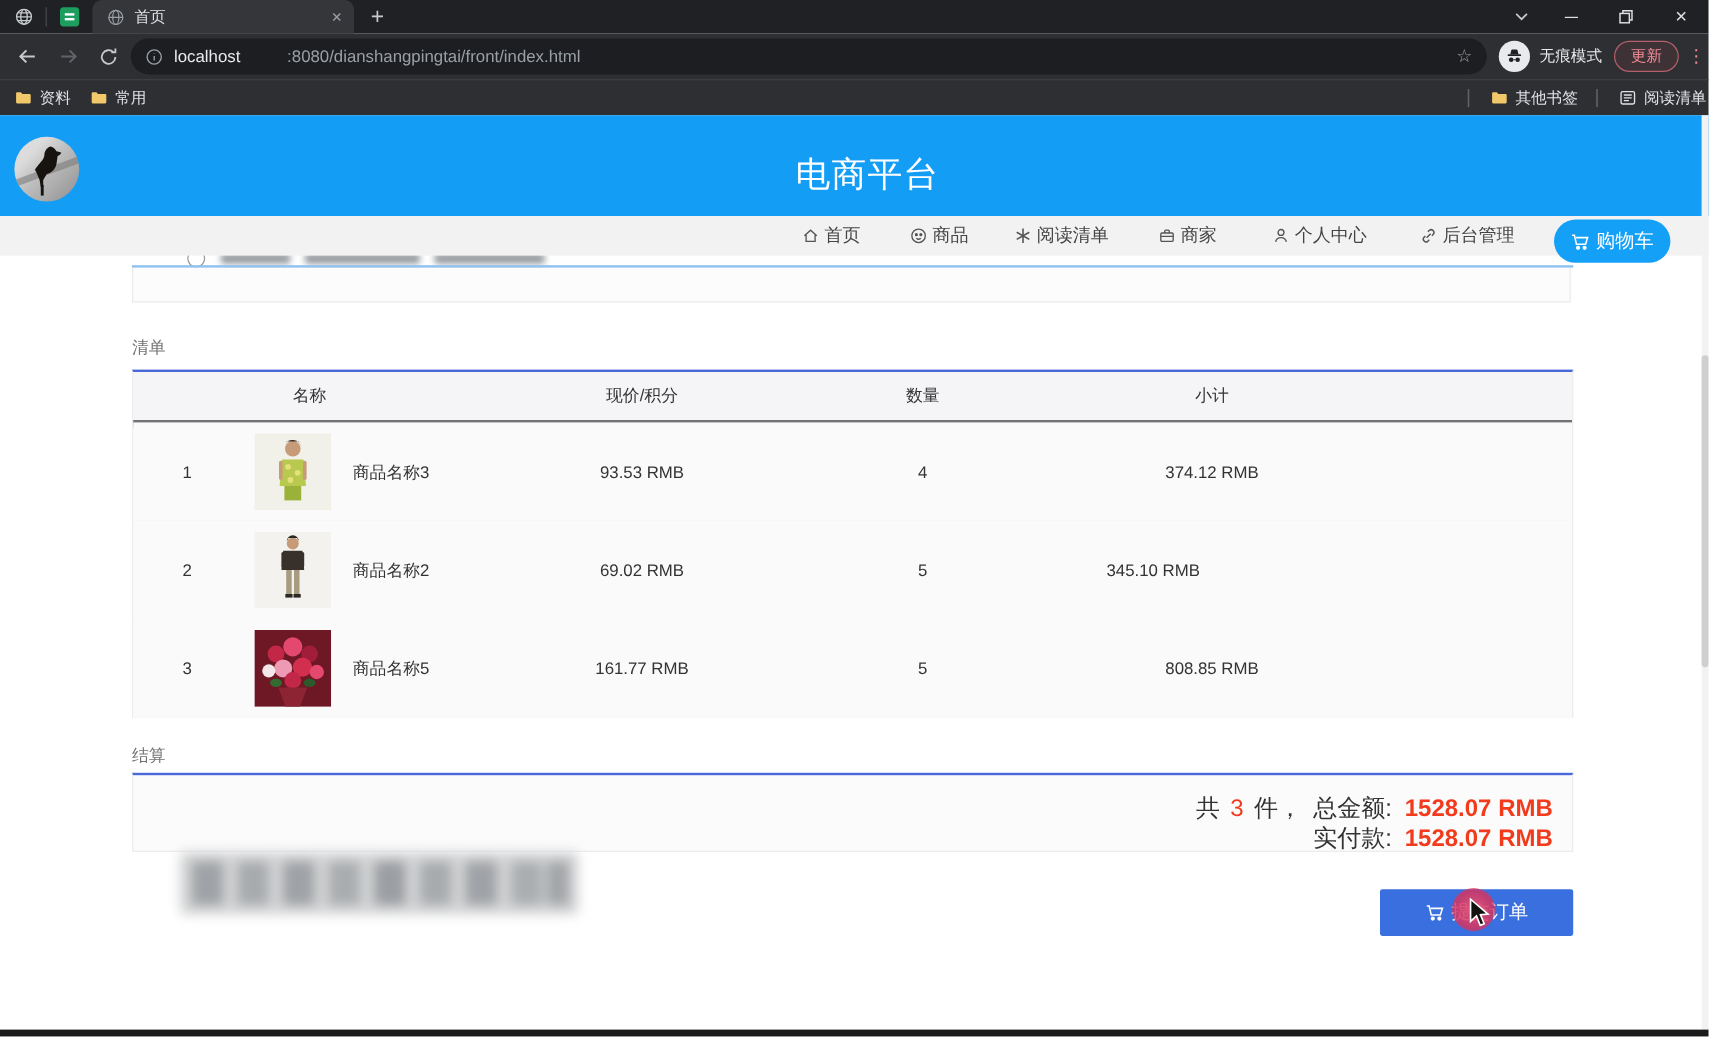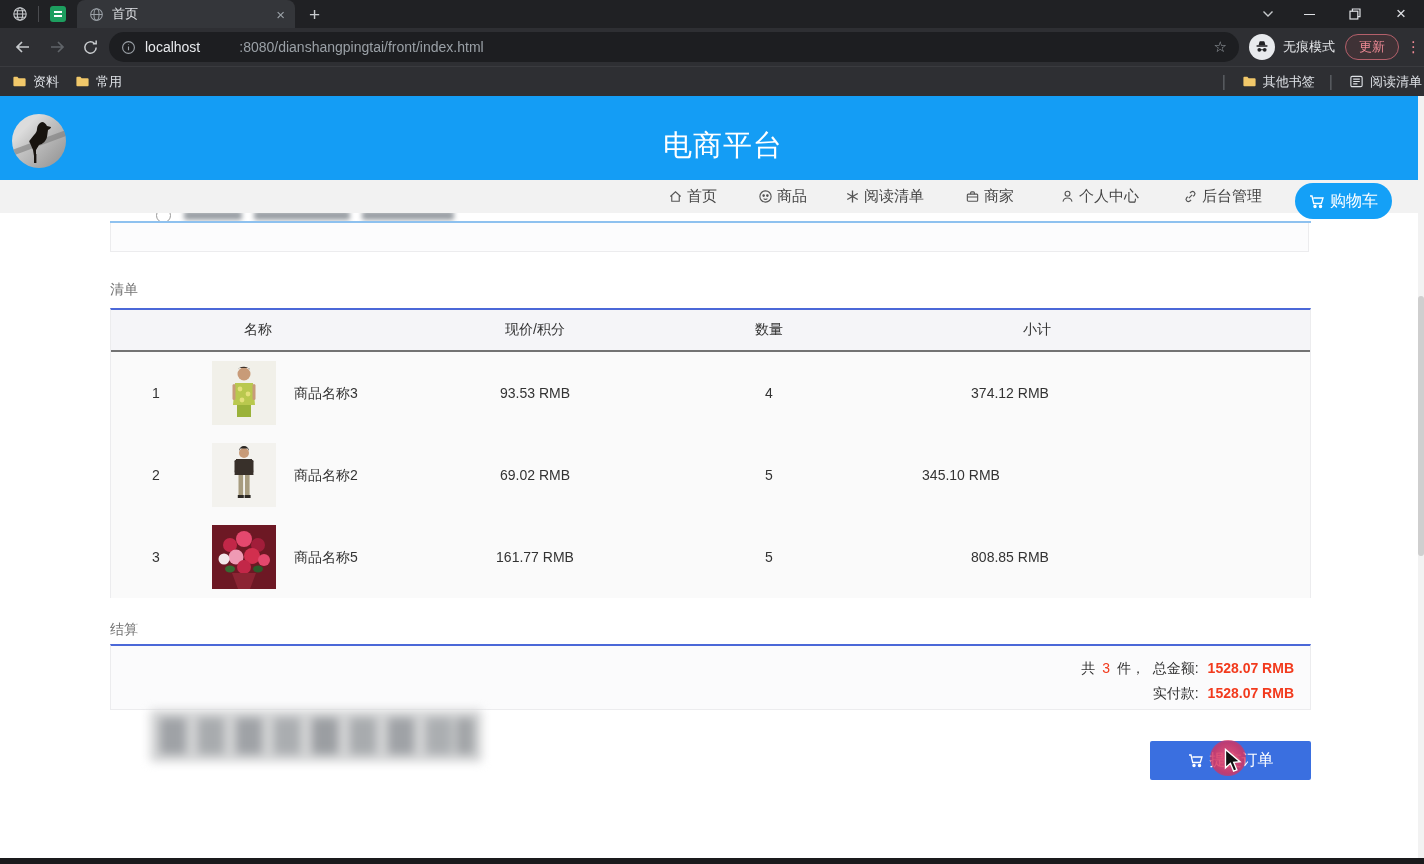--- a/index.html
+++ b/index.html
@@ -42,21 +42,21 @@
   .blur-blob{filter:blur(2.5px);opacity:.8;}
   .panel-borderline{background:#8ec1ef;height:2px;}
   .section-label{font-size:14px;color:#737373;}
   .card{box-sizing:border-box;background:#fbfbfc;border:1px solid #ececee;border-top:2px solid #4b68d8;}
   .thead{background:#f5f5f8;border-bottom:7px solid #737373;}
   .th{position:absolute;transform:translateX(-50%);font-size:14px;color:#333;top:11px;}
   .row{position:absolute;left:0;width:1199px;height:82px;background:#fafafa;border-bottom:1px solid #ececec;}
   .cell{position:absolute;font-size:14px;color:#333;top:33px;}
   .cell.center{transform:translateX(-50%);}
   .pimg{position:absolute;left:101px;top:9px;width:64px;height:64px;}
-  .sum-line{position:absolute;right:16px;font-size:14px;color:#333;white-space:nowrap;}
+  .sum-line{position:absolute;right:16px;font-size:20px;color:#333;white-space:nowrap;}
   .red{color:#f23a1d;}
   .redbold{color:#f23a1d;font-weight:bold;}
   .submit-btn{position:absolute;left:1150px;top:741px;width:161px;height:39px;background:#3a6fe0;border-radius:2px;
               color:#fff;font-size:16px;display:flex;align-items:center;justify-content:center;gap:6px;}
   .click-ring{position:absolute;left:1210px;top:740px;width:36px;height:36px;border-radius:50%;
               background:radial-gradient(circle,rgba(231,84,120,.95) 0%,rgba(214,51,95,.85) 60%,rgba(214,51,95,.25) 100%);}
   .scroll-track{position:absolute;right:0;top:96px;width:6px;height:762px;background:#f2f2f2;}
   .scroll-thumb{position:absolute;right:0;top:200px;width:6px;height:260px;background:#cfcfcf;border-radius:3px;}
   .bottom-sliver{position:absolute;left:0;top:858px;width:1424px;height:6px;background:#1a1a1c;}
   svg{display:block;}
@@ -268,21 +268,21 @@
     <span>购物车</span>
   </div>
 
   <div class="abs section-label" style="left:110px;top:281px;">清单</div>
 
   <div class="abs card" style="left:110px;top:308px;width:1201px;height:290px;">
     <div class="thead" style="position:relative;height:40px;">
       <span class="th" style="left:147px">名称</span>
       <span class="th" style="left:424px">现价/积分</span>
       <span class="th" style="left:658px">数量</span>
-      <span class="th" style="left:926px">小计</span>
+      <span class="th" style="left:899px">小计</span>
     </div>
 
     <div class="row" style="top:42px;">
       <span class="cell center" style="left:45px">1</span>
       <span class="pimg">
         <svg width="64" height="64" viewBox="0 0 64 64">
             <rect width="64" height="64" fill="#f1f0e9"></rect>
             <circle cx="32" cy="13" r="6.5" fill="#c89b78"></circle>
             <path d="M25 10 a7.5 7.5 0 0 1 14 1 l-2-4 h-10 Z" fill="#3d3128"></path>
             <path d="M23 22 h18 l2 22 h-22 Z" fill="#b9c84e"></path>

